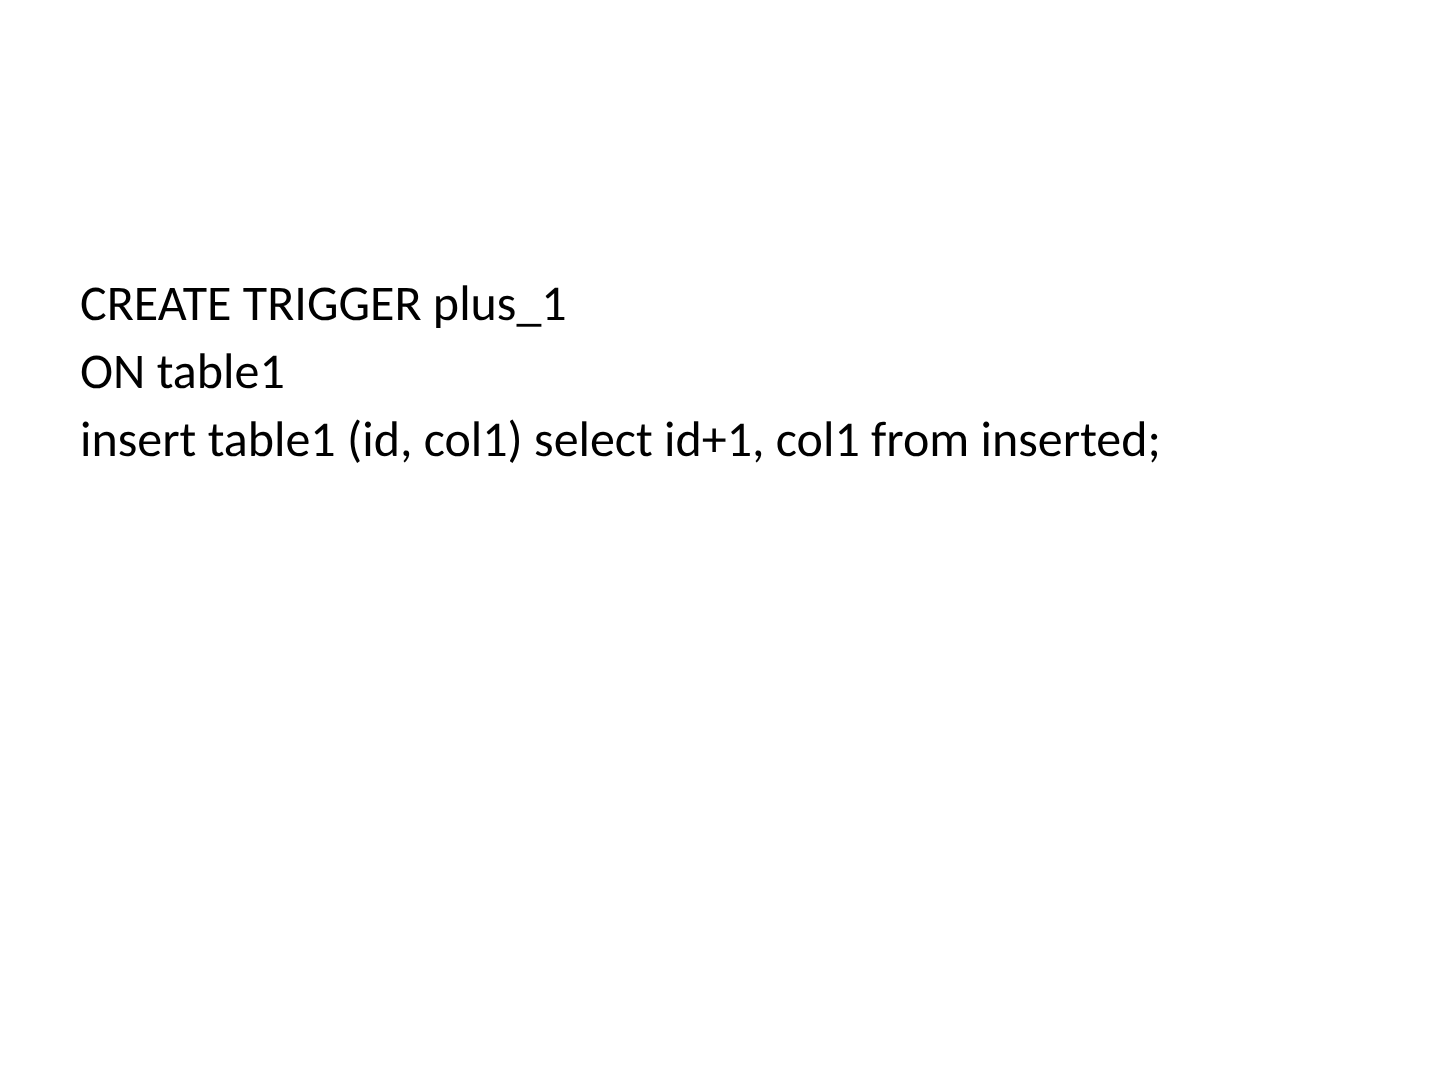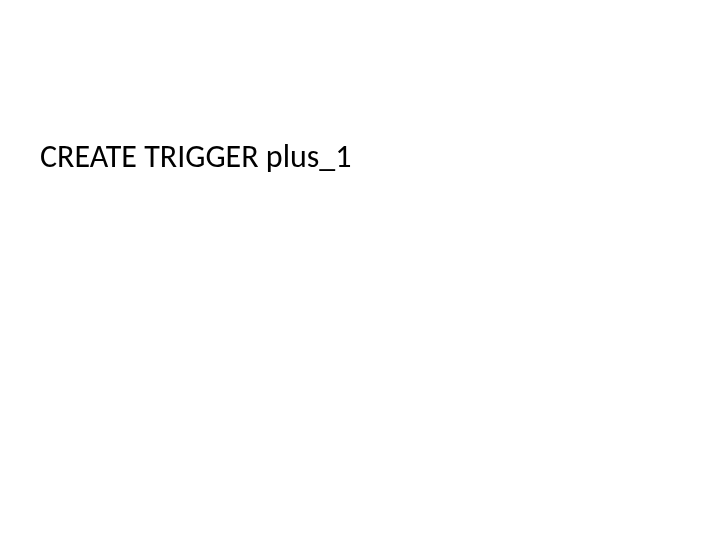--- a/index.html
+++ b/index.html
@@ -9,25 +9,27 @@
     }
     body {
       width: 720px;
       height: 540px;
       background: #ffffff;
       font-family: Calibri, "Segoe UI", Arial, sans-serif;
       padding: 135px 40px 40px 40px;
     }
     .content {
       color: #000000;
-      font-size: 32px;
+      font-size: 25px;
       line-height: 1.35;
     }
     .line {
       display: block;
     }
   </style>
 </head>
 <body>
 
 <div class="content">
   <span class="line">CREATE TRIGGER plus_1</span>
+  <span class="line">ON table1</span>
+  <span class="line">insert table1 (id, col1)  select id+1, col1 from inserted;</span>
 </div>
 
 </body></html>

